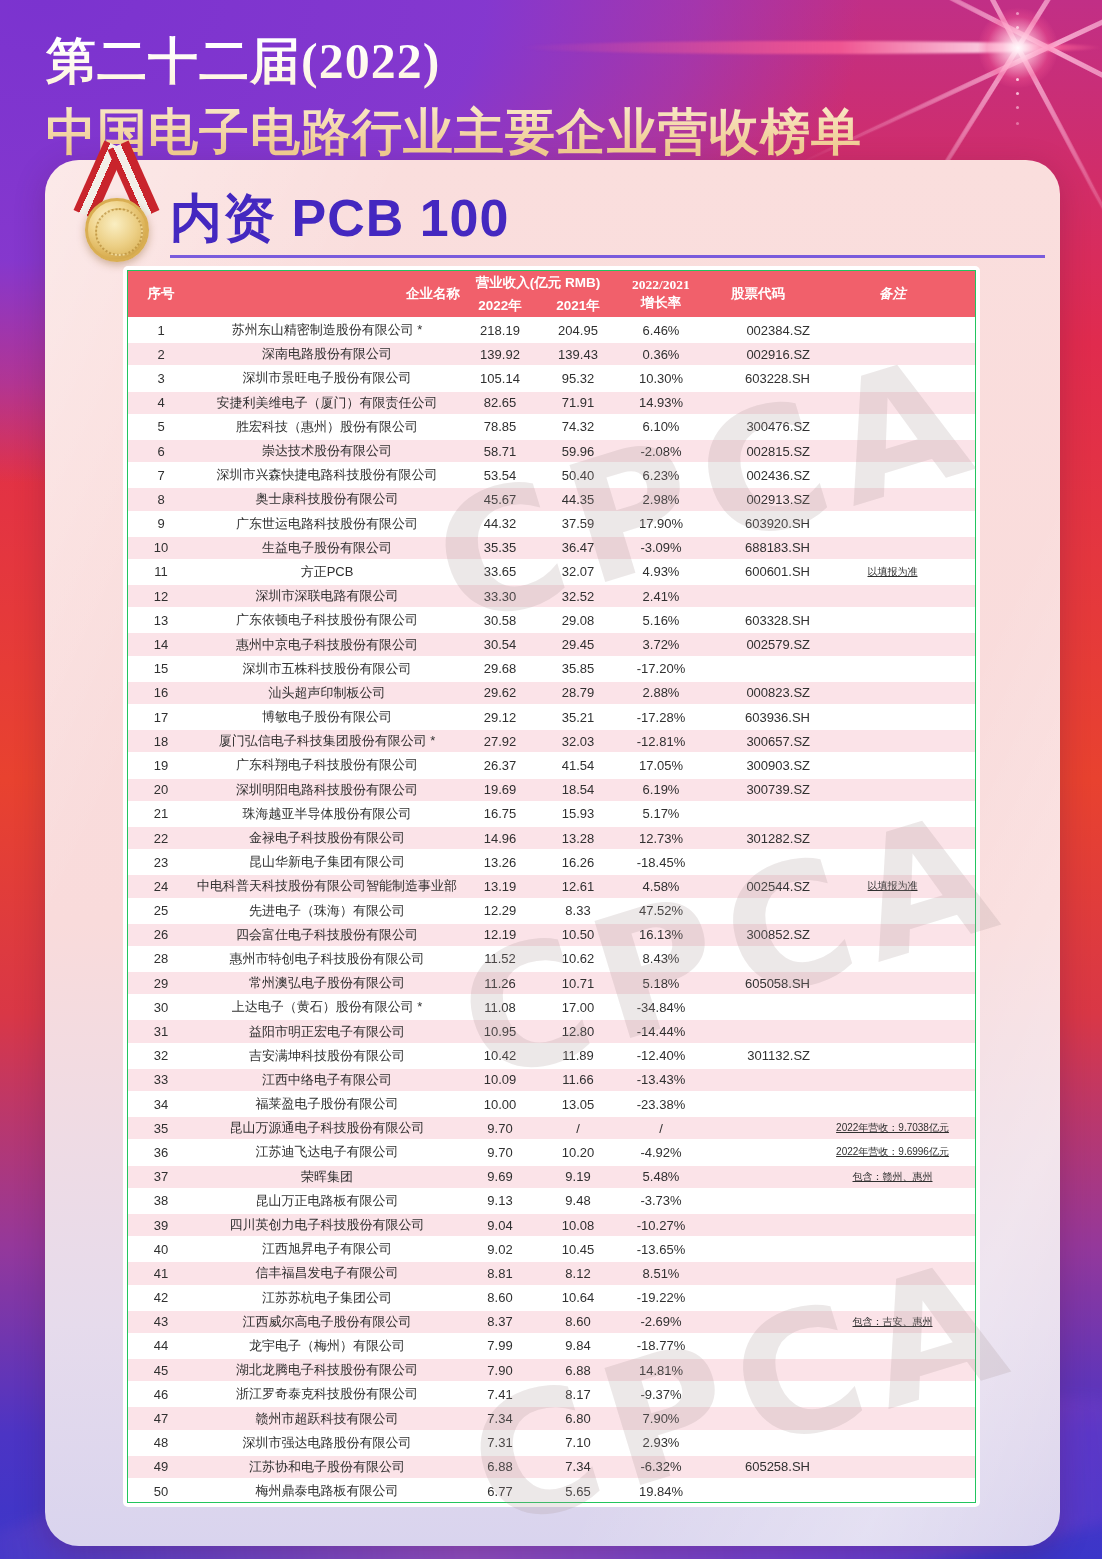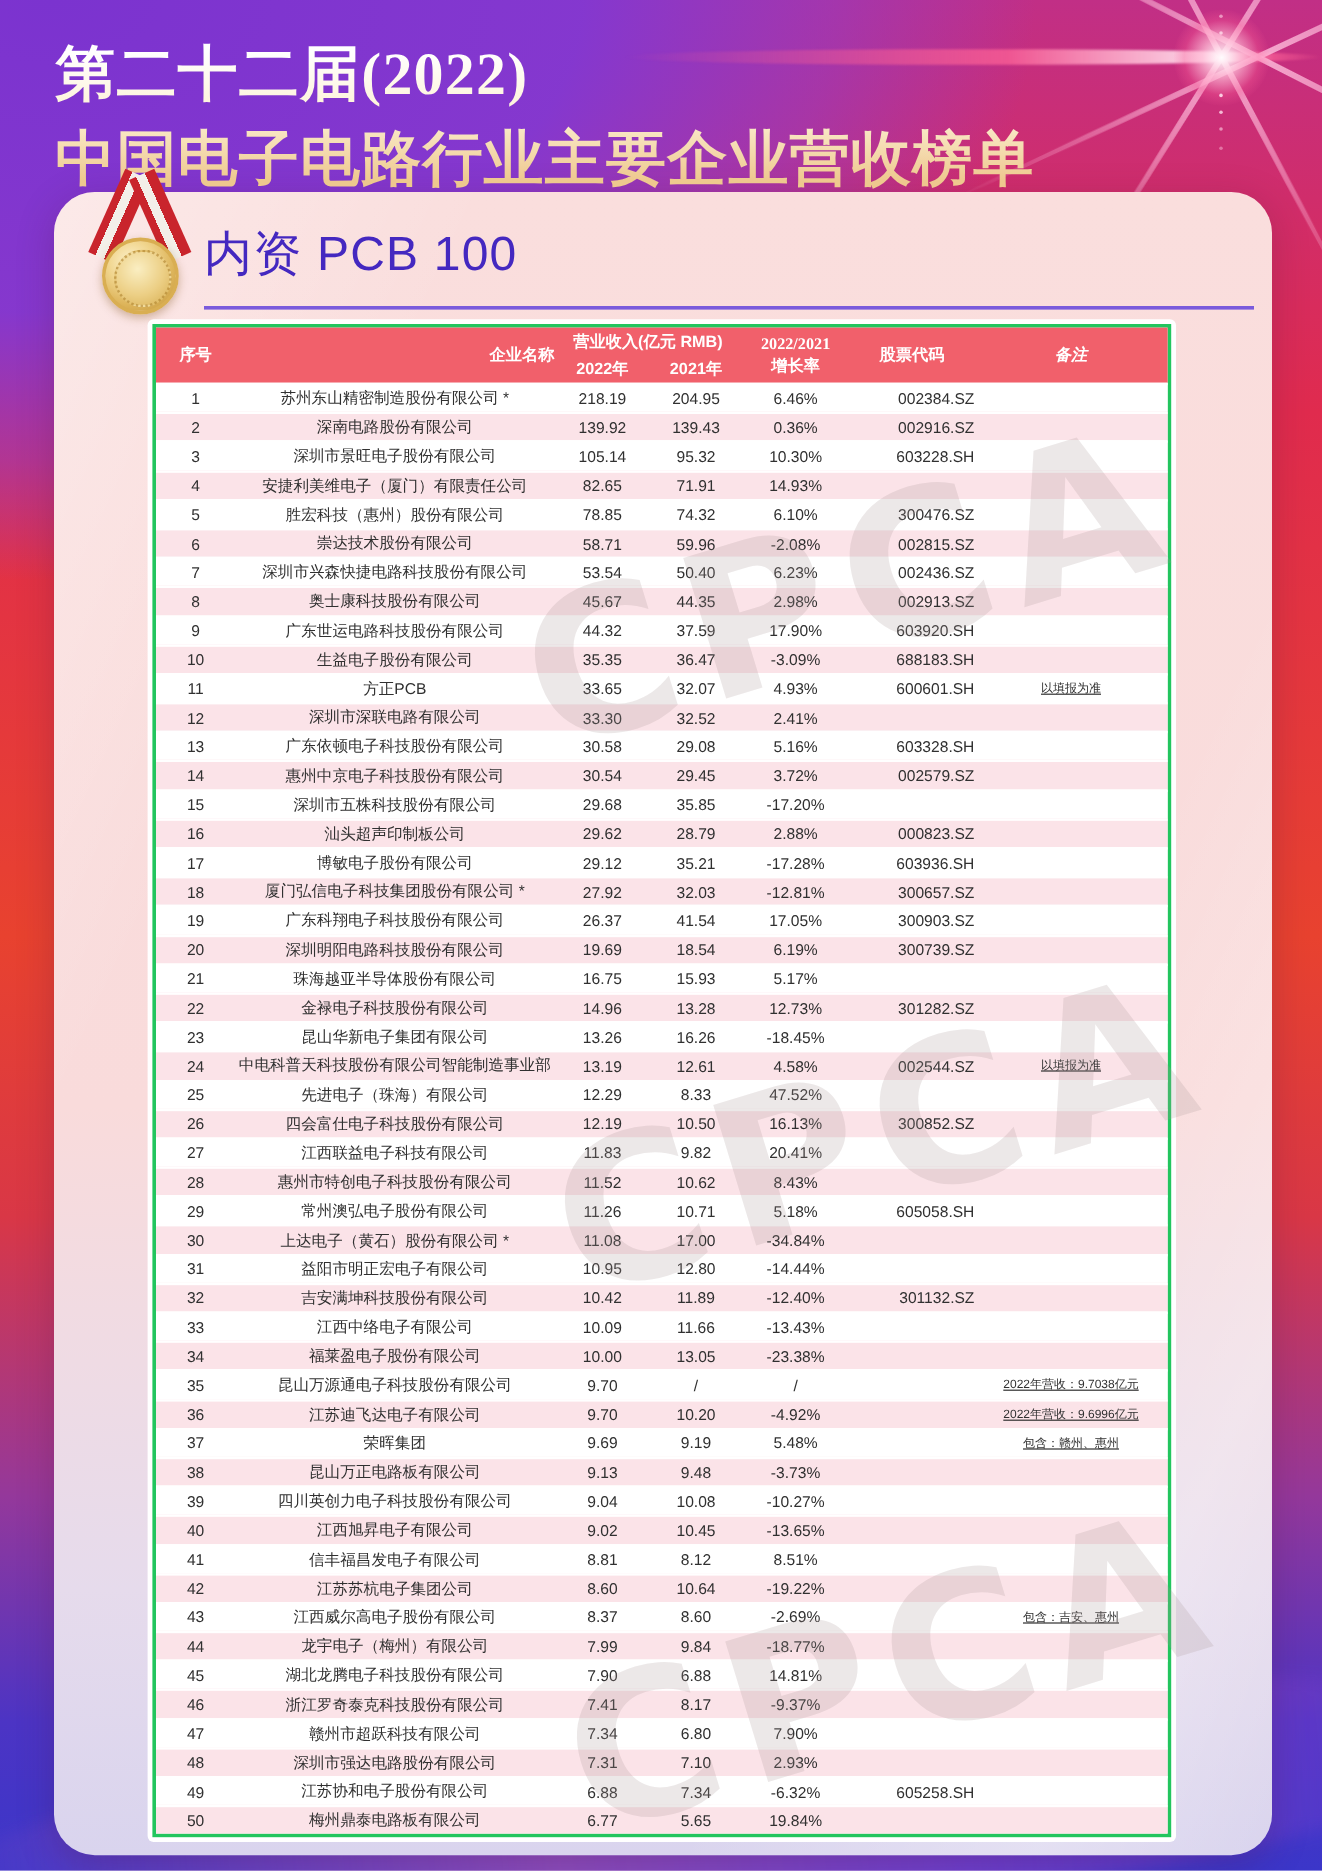--- a/index.html
+++ b/index.html
@@ -85,33 +85,33 @@
   }
   .coin::after {
     content:""; position:absolute; left:7px; top:7px; width:44px; height:44px; border-radius:50%;
     border:2px dotted rgba(170,125,40,.55);
     background:radial-gradient(circle at 40% 32%, #faeec2 0%, #eccf85 55%, #d8af52 100%);
   }
 
   
   .section-title {
     position:absolute; left:170px; top:184px; z-index:6;
-    font-size:40px; font-weight:400; letter-spacing:1px; color:#4428c0;
+    font-size:52px; font-weight:700; letter-spacing:1px; color:#4428c0;
   }
   .title-rule {
     position:absolute; left:170px; top:255px; width:875px; height:3px; z-index:6;
     background:#7a5bdc;
   }
 
   
   .pcb-table {
     position:absolute; left:123px; top:266px; width:857px; z-index:6;
     background:#ffffff; padding:4px; border-radius:5px;
   }
-  .tbl-inner { border:3px solid #22c55e; background:#fff; }
+  .tbl-inner { border:1px solid #22c55e; background:#fff; }
   .thead {
     display:grid;
     grid-template-columns:66px 266px 80px 76px 90px 104px 1fr;
     grid-template-rows:23px 23px;
     align-items:center; text-align:center;
     background:#f1606b; color:#ffffff; font-weight:700; font-size:13.5px;
   }
   .thead .h-no      { grid-column:1; grid-row:1/3; }
   .thead .h-company { grid-column:2; grid-row:1/3;text-align:right; }
   .thead .h-revgrp  { grid-column:3/5; grid-row:1; }
@@ -443,29 +443,20 @@
   <div class="trow">
     <div class="c no">26</div>
     <div class="c name">四会富仕电子科技股份有限公司</div>
     <div class="c y22">12.19</div>
     <div class="c y21">10.50</div>
     <div class="c growth">16.13%</div>
     <div class="c code">300852.SZ</div>
     <div class="c note"></div>
   </div>
 
-  <div class="trow">
-    <div class="c no">27</div>
-    <div class="c name">江西联益电子科技有限公司</div>
-    <div class="c y22">11.83</div>
-    <div class="c y21">9.82</div>
-    <div class="c growth">20.41%</div>
-    <div class="c code"></div>
-    <div class="c note"></div>
-  </div>
 
   <div class="trow">
     <div class="c no">28</div>
     <div class="c name">惠州市特创电子科技股份有限公司</div>
     <div class="c y22">11.52</div>
     <div class="c y21">10.62</div>
     <div class="c growth">8.43%</div>
     <div class="c code"></div>
     <div class="c note"></div>
   </div>

